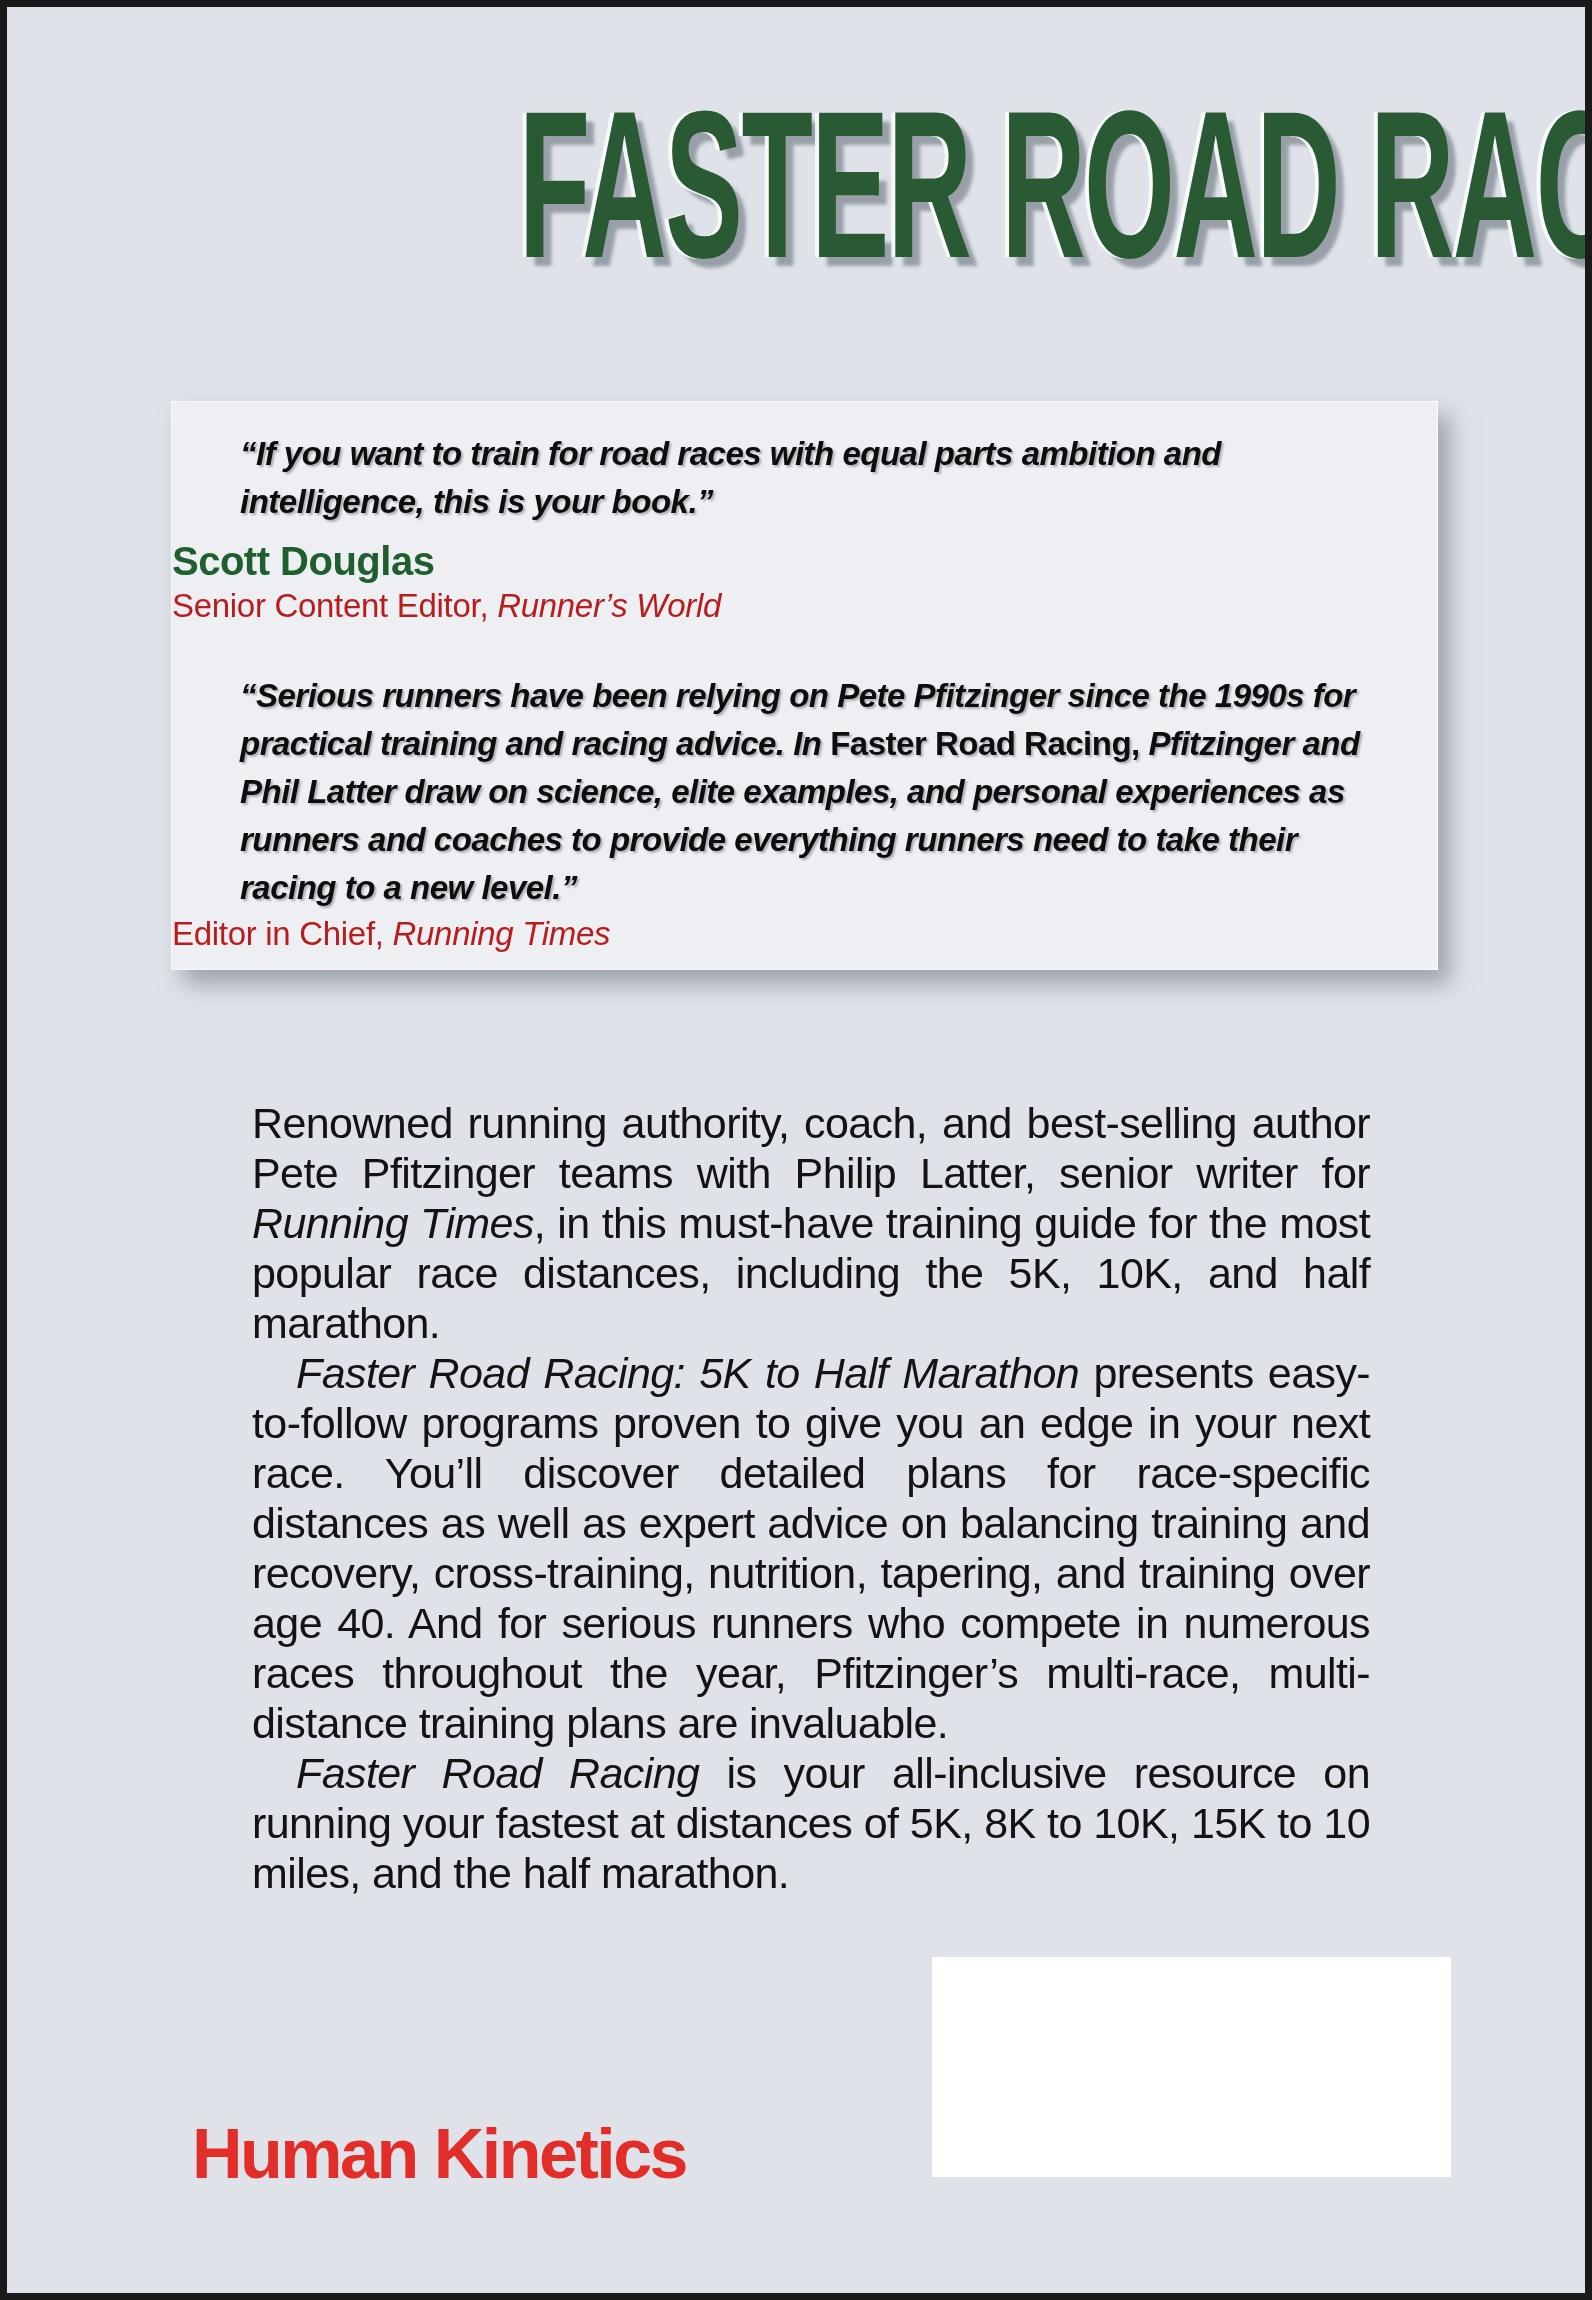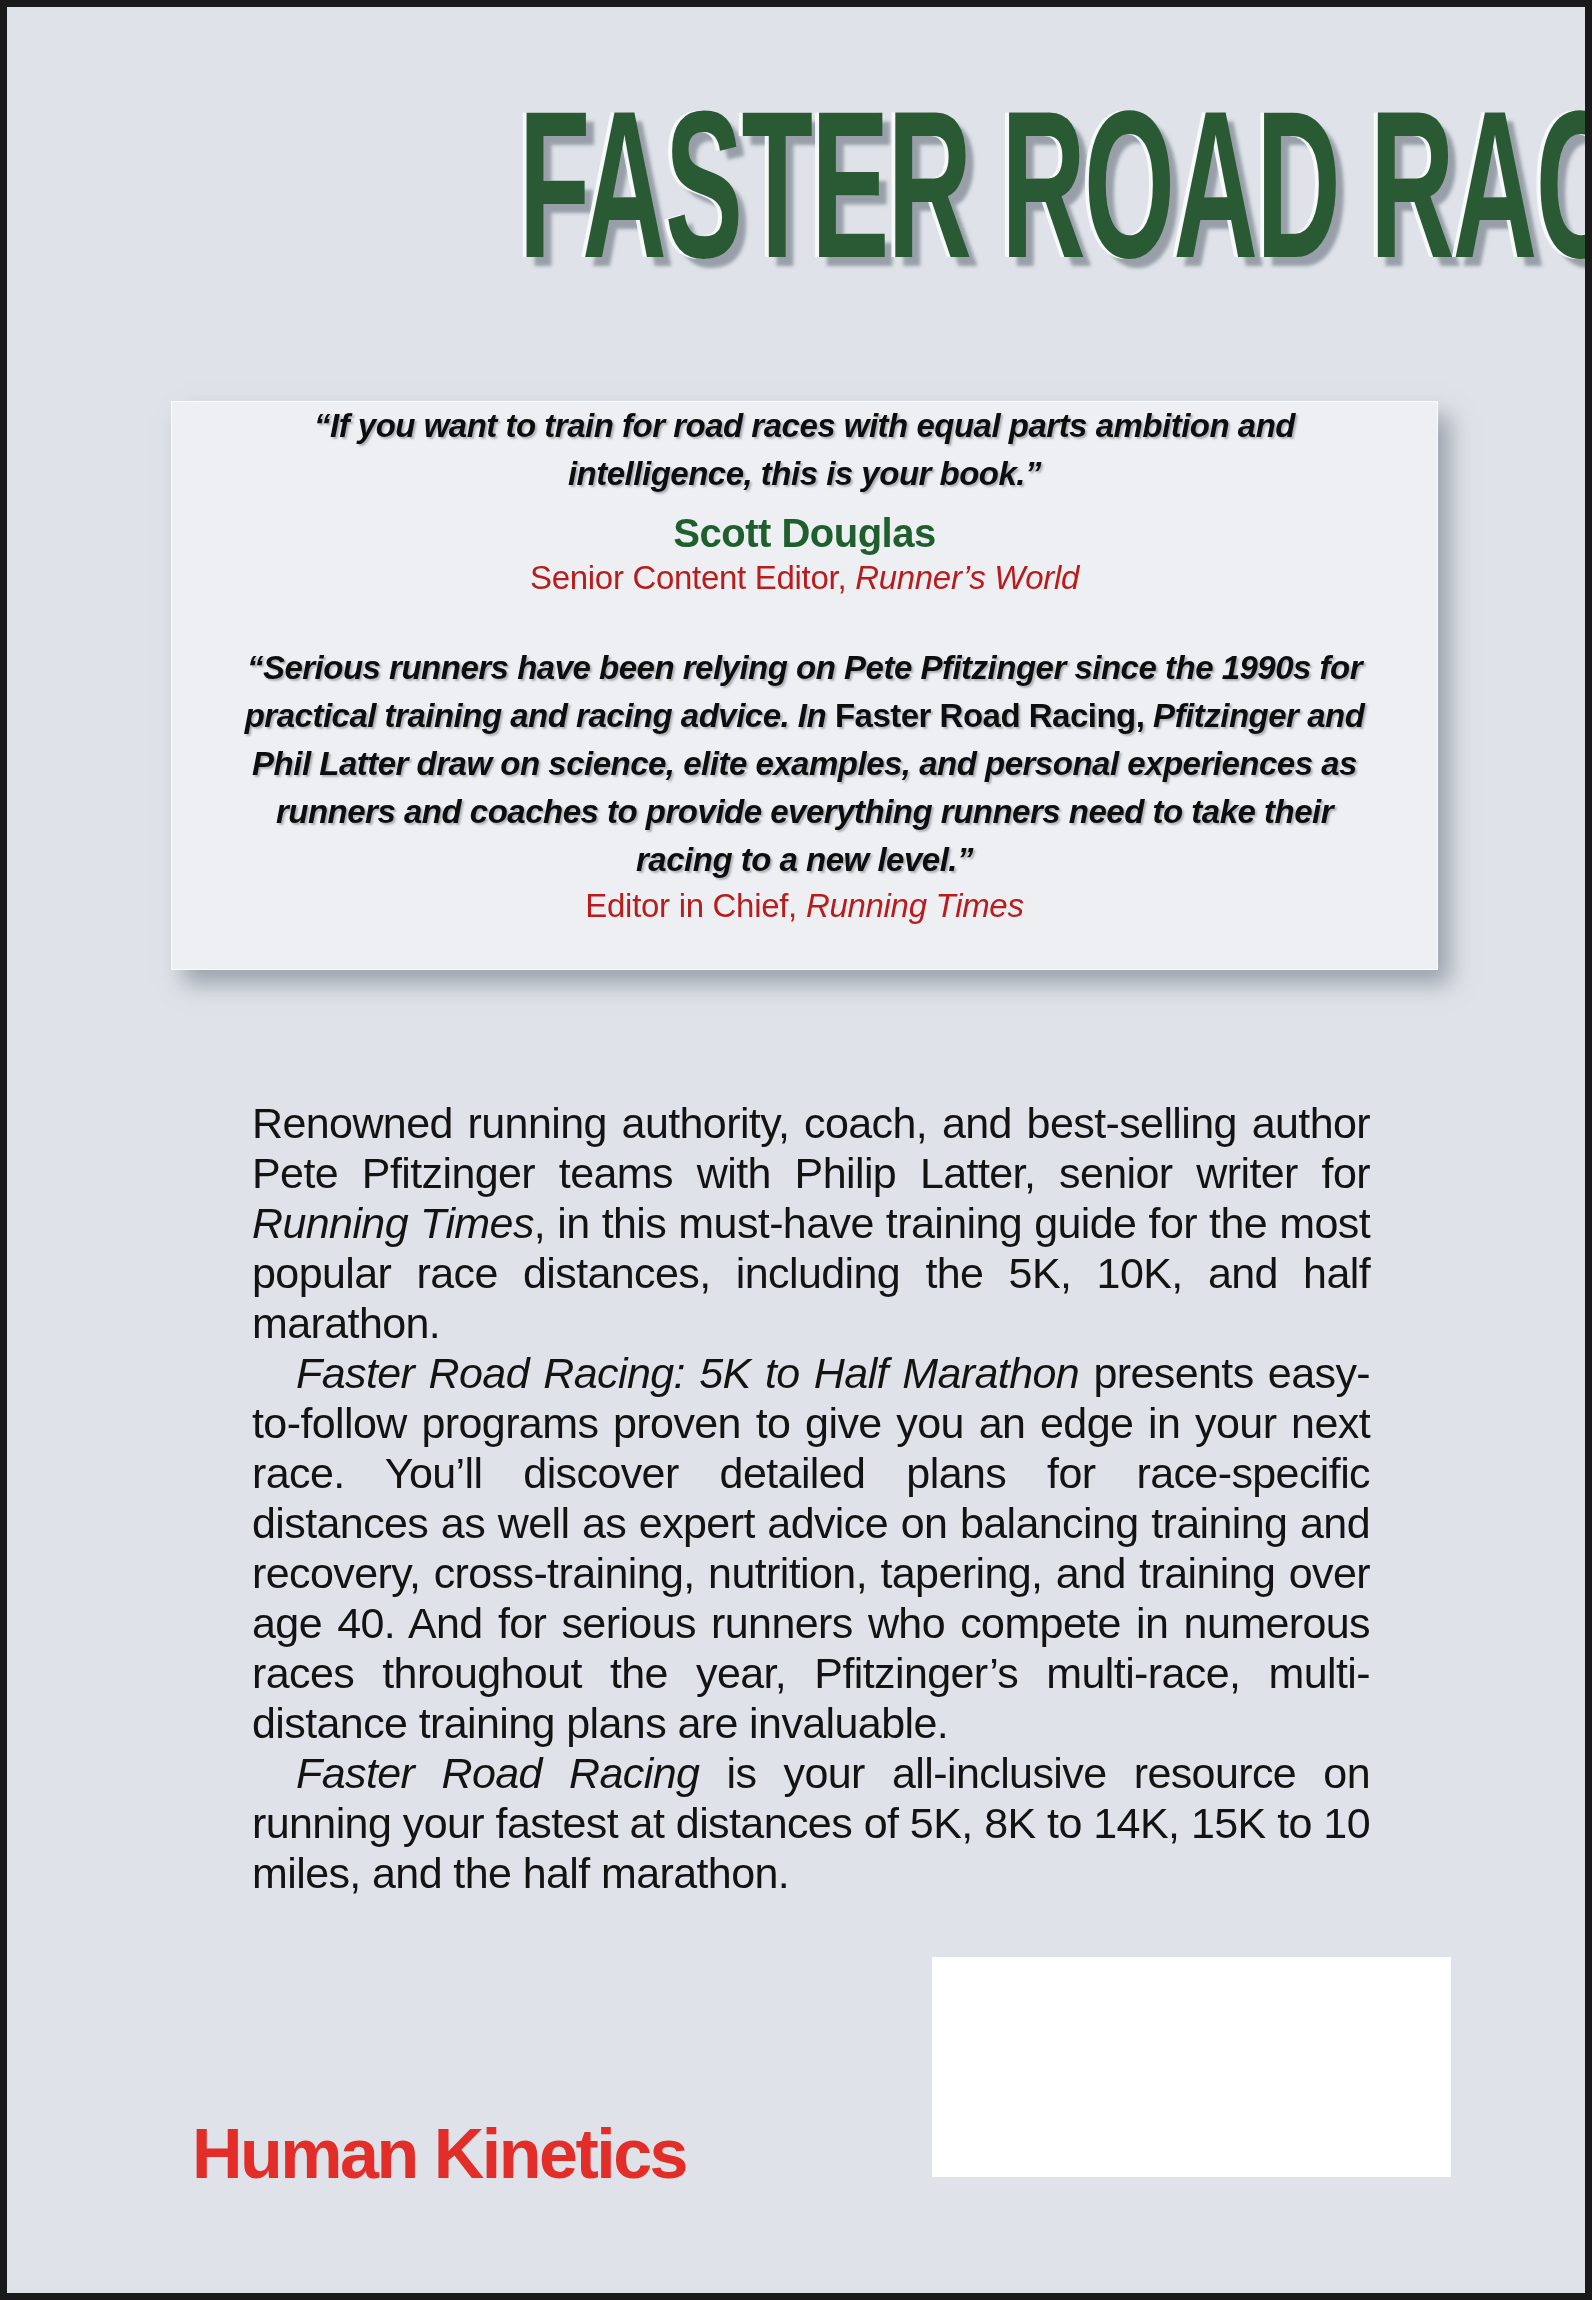--- a/index.html
+++ b/index.html
@@ -42,21 +42,21 @@
   .quote-box {
     position: absolute;
     left: 164px;
     top: 394px;
     width: 1267px;
     height: 569px;
     box-sizing: border-box;
     background: #edeff2;
     border: 1px solid rgba(255, 255, 255, 0.65);
     box-shadow: 12px 14px 22px rgba(100, 110, 122, 0.55);
-    text-align: center;
+    padding-top: 28px;
   }
   .quote {
     margin: 0 68px;
     font-size: 33px;
     line-height: 48px;
     font-weight: bold;
     font-style: italic;
     letter-spacing: -0.5px;
     color: #0d0d0d;
     text-shadow: 2px 2px 2px rgba(130, 138, 148, 0.6);
@@ -132,21 +132,21 @@
     <p class="endorser-name">Scott Douglas</p>
     <p class="endorser-role"><span class="seg-up">Senior Content Editor, </span><span class="seg-it">Runner’s World</span></p>
 
     <p class="quote quote2"><span class="seg-it">“Serious runners have been relying on Pete Pfitzinger since the 1990s for practical training and racing advice. In </span><span class="seg-up">Faster Road Racing,</span><span class="seg-it"> Pfitzinger and Phil Latter draw on science, elite examples, and personal experiences as runners and coaches to provide everything runners need to take their racing to a new level.”</span></p>
     <p class="endorser-role"><span class="seg-up">Editor in Chief, </span><span class="seg-it">Running Times</span></p>
   </section>
 
   <section class="description">
     <p class="para"><span class="seg-up">Renowned running authority, coach, and best-selling author Pete Pfitzinger teams with Philip Latter, senior writer for </span><span class="seg-it">Running Times</span><span class="seg-up">, in this must-have training guide for the most popular race distances, including the 5K, 10K, and half marathon.</span></p>
     <p class="para indent"><span class="seg-it">Faster Road Racing: 5K to Half Marathon</span><span class="seg-up"> presents easy-to-follow programs proven to give you an edge in your next race. You’ll discover detailed plans for race-specific distances as well as expert advice on balancing training and recovery, cross-training, nutrition, tapering, and training over age 40. And for serious runners who compete in numerous races throughout the year, Pfitzinger’s multi-race, multi-distance training plans are invaluable.</span></p>
-    <p class="para indent"><span class="seg-it">Faster Road Racing</span><span class="seg-up"> is your all-inclusive resource on running your fastest at distances of 5K, 8K to 14K, 15K to 10 miles, and the half marathon.</span></p>
+    <p class="para indent"><span class="seg-it">Faster Road Racing</span><span class="seg-up"> is your all-inclusive resource on running your fastest at distances of 5K, 8K to 10K, 15K to 10 miles, and the half marathon.</span></p>
   </section>
 
   <div class="barcode-box"></div>
 
   <p class="publisher">Human Kinetics</p>
 
 </div>
 
 
 </body></html>

